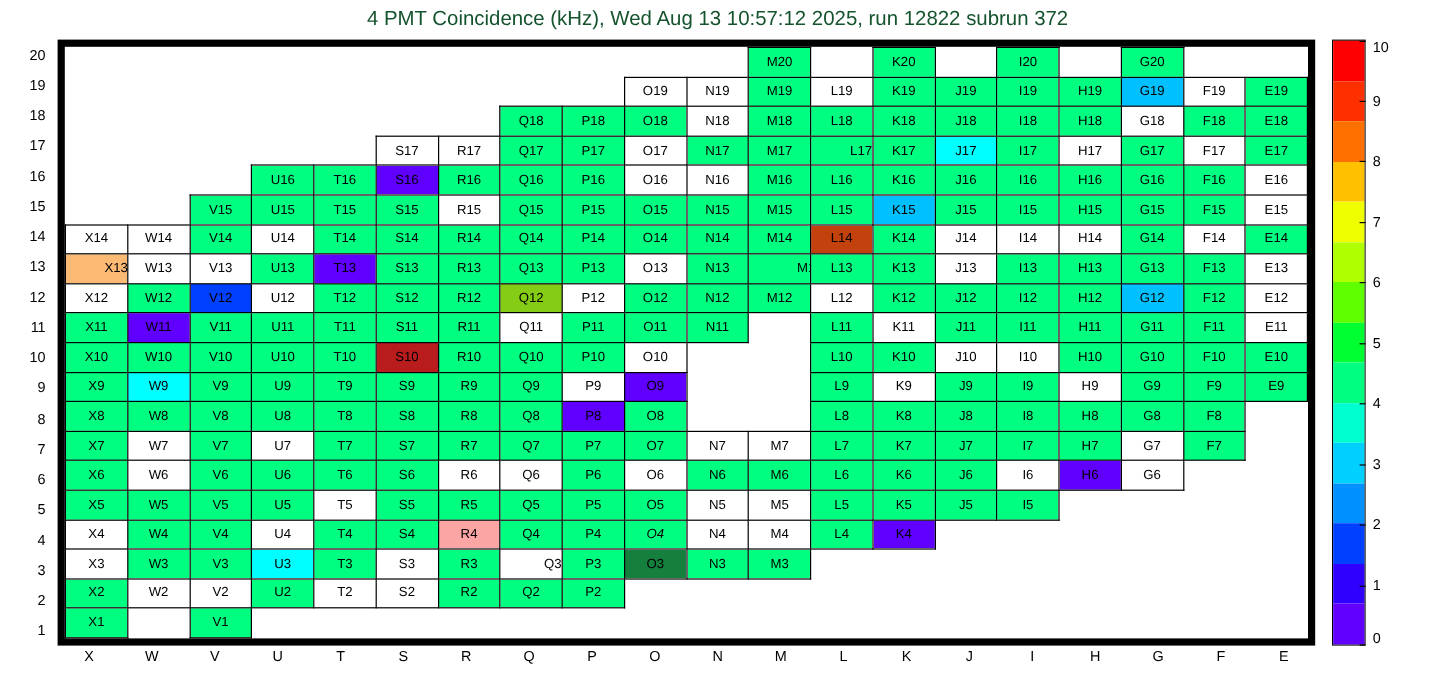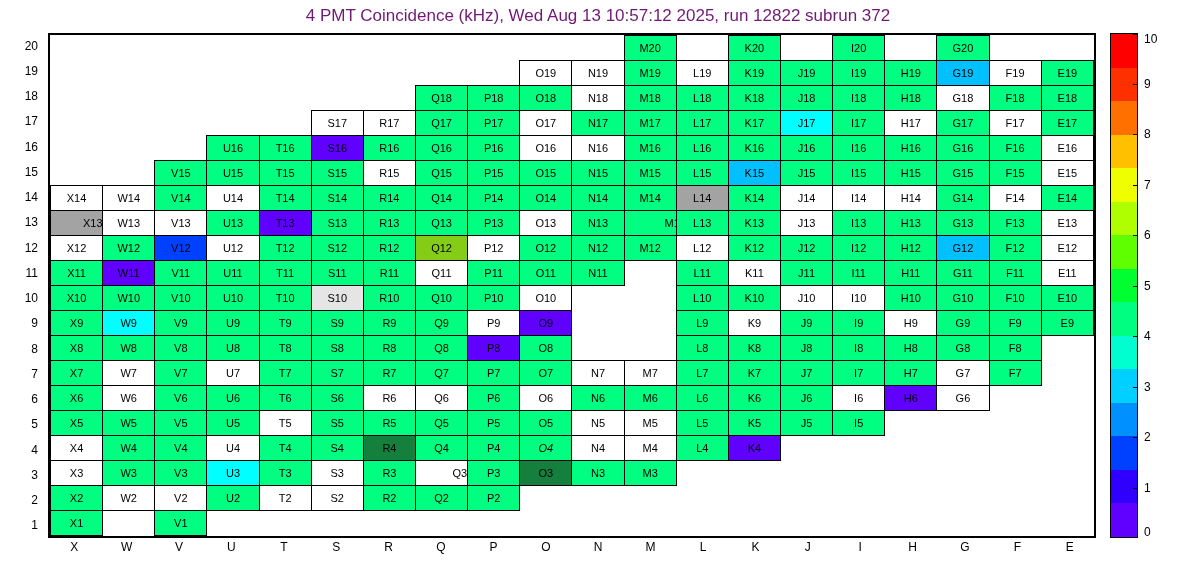--- a/index.html
+++ b/index.html
@@ -4,27 +4,27 @@
 <style>
   html,body{margin:0;padding:0;}
   body{
     width:1196px;height:572px;background:#ffffff;
     font-family:"Liberation Sans", sans-serif;
     overflow:hidden;
   }
   #root{position:relative;width:1196px;height:572px;}
   #title{
     position:absolute;left:0;top:6px;width:1196px;text-align:center;
-    font-size:17px;color:#701a75;font-weight:normal;
+    font-size:17px;color:#14532d;font-weight:normal;
   }
   
   #plot{
     position:absolute;left:48px;top:33px;
     width:1048px;height:505px;
-    border:2px solid #000000;
+    border:6px solid #000000;
     box-sizing:border-box;
   }
   table.grid{
     border-collapse:collapse;width:100%;height:100%;table-layout:fixed;
   }
   table.grid td{
     border:1px solid #000;
     text-align:center;vertical-align:middle;
     font-size:11px;color:#000;
     padding:0;
@@ -162,21 +162,21 @@
             <td style="background: rgb(255, 255, 255); border: none;"></td>
             <td style="background: rgb(255, 255, 255); border: none;"></td>
             <td style="background: rgb(255, 255, 255); border: none;"></td>
             <td style="background: rgb(255, 255, 255);">S17</td>
             <td style="background: rgb(255, 255, 255);">R17</td>
             <td style="background: rgb(0, 255, 128);">Q17</td>
             <td style="background: rgb(0, 255, 128);">P17</td>
             <td style="background: rgb(255, 255, 255);">O17</td>
             <td style="background: rgb(0, 255, 128);">N17</td>
             <td style="background: rgb(0, 255, 128);">M17</td>
-            <td style="background: rgb(0, 255, 128);">L17</td>
+            <td style="background: rgb(0, 255, 128); text-align: right;">L17</td>
             <td style="background: rgb(0, 255, 128);">K17</td>
             <td style="background: rgb(0, 255, 255);">J17</td>
             <td style="background: rgb(0, 255, 128);">I17</td>
             <td style="background: rgb(255, 255, 255);">H17</td>
             <td style="background: rgb(0, 255, 128);">G17</td>
             <td style="background: rgb(255, 255, 255);">F17</td>
             <td style="background: rgb(0, 255, 128);">E17</td>
           </tr>
           <tr>
             <td style="background: rgb(255, 255, 255); border: none;"></td>
@@ -228,31 +228,31 @@
             <td style="background: rgb(0, 255, 128);">V14</td>
             <td style="background: rgb(255, 255, 255);">U14</td>
             <td style="background: rgb(0, 255, 128);">T14</td>
             <td style="background: rgb(0, 255, 128);">S14</td>
             <td style="background: rgb(0, 255, 128);">R14</td>
             <td style="background: rgb(0, 255, 128);">Q14</td>
             <td style="background: rgb(0, 255, 128);">P14</td>
             <td style="background: rgb(0, 255, 128);">O14</td>
             <td style="background: rgb(0, 255, 128);">N14</td>
             <td style="background: rgb(0, 255, 128);">M14</td>
-            <td style="background: #a3a3a3;">L14</td>
+            <td style="background: #c2410c;">L14</td>
             <td style="background: rgb(0, 255, 128);">K14</td>
             <td style="background: rgb(255, 255, 255);">J14</td>
             <td style="background: rgb(255, 255, 255);">I14</td>
             <td style="background: rgb(255, 255, 255);">H14</td>
             <td style="background: rgb(0, 255, 128);">G14</td>
             <td style="background: rgb(255, 255, 255);">F14</td>
             <td style="background: rgb(0, 255, 128);">E14</td>
           </tr>
           <tr>
-            <td style="background: #a3a3a3; padding-left: 32px;">X13</td>
+            <td style="background: #fdba74; padding-left: 32px;">X13</td>
             <td style="background: rgb(255, 255, 255);">W13</td>
             <td style="background: rgb(255, 255, 255);">V13</td>
             <td style="background: rgb(0, 255, 128);">U13</td>
             <td style="background: rgb(96, 0, 255);">T13</td>
             <td style="background: rgb(0, 255, 128);">S13</td>
             <td style="background: rgb(0, 255, 128);">R13</td>
             <td style="background: rgb(0, 255, 128);">Q13</td>
             <td style="background: rgb(0, 255, 128);">P13</td>
             <td style="background: rgb(255, 255, 255);">O13</td>
             <td style="background: rgb(0, 255, 128);">N13</td>
@@ -309,21 +309,21 @@
             <td style="background: rgb(0, 255, 128);">G11</td>
             <td style="background: rgb(0, 255, 128);">F11</td>
             <td style="background: rgb(255, 255, 255);">E11</td>
           </tr>
           <tr>
             <td style="background: rgb(0, 255, 128);">X10</td>
             <td style="background: rgb(0, 255, 128);">W10</td>
             <td style="background: rgb(0, 255, 128);">V10</td>
             <td style="background: rgb(0, 255, 128);">U10</td>
             <td style="background: rgb(0, 255, 128);">T10</td>
-            <td style="background: #e5e5e5;">S10</td>
+            <td style="background: #b91c1c;">S10</td>
             <td style="background: rgb(0, 255, 128);">R10</td>
             <td style="background: rgb(0, 255, 128);">Q10</td>
             <td style="background: rgb(0, 255, 128);">P10</td>
             <td style="background: rgb(255, 255, 255);">O10</td>
             <td style="background: rgb(255, 255, 255); border: none;"></td>
             <td style="background: rgb(255, 255, 255); border: none;"></td>
             <td style="background: rgb(0, 255, 128);">L10</td>
             <td style="background: rgb(0, 255, 128);">K10</td>
             <td style="background: rgb(255, 255, 255);">J10</td>
             <td style="background: rgb(255, 255, 255);">I10</td>
@@ -442,21 +442,21 @@
             <td style="background: rgb(255, 255, 255); border: none;"></td>
             <td style="background: rgb(255, 255, 255); border: none;"></td>
           </tr>
           <tr>
             <td style="background: rgb(255, 255, 255);">X4</td>
             <td style="background: rgb(0, 255, 128);">W4</td>
             <td style="background: rgb(0, 255, 128);">V4</td>
             <td style="background: rgb(255, 255, 255);">U4</td>
             <td style="background: rgb(0, 255, 128);">T4</td>
             <td style="background: rgb(0, 255, 128);">S4</td>
-            <td style="background: #15803d;">R4</td>
+            <td style="background: #fca5a5;">R4</td>
             <td style="background: rgb(0, 255, 128);">Q4</td>
             <td style="background: rgb(0, 255, 128);">P4</td>
             <td style="background: rgb(0, 255, 128); font-style: italic;">O4</td>
             <td style="background: rgb(255, 255, 255);">N4</td>
             <td style="background: rgb(255, 255, 255);">M4</td>
             <td style="background: rgb(0, 255, 128);">L4</td>
             <td style="background: rgb(96, 0, 255);">K4</td>
             <td style="background: rgb(255, 255, 255); border: none;"></td>
             <td style="background: rgb(255, 255, 255); border: none;"></td>
             <td style="background: rgb(255, 255, 255); border: none;"></td>

